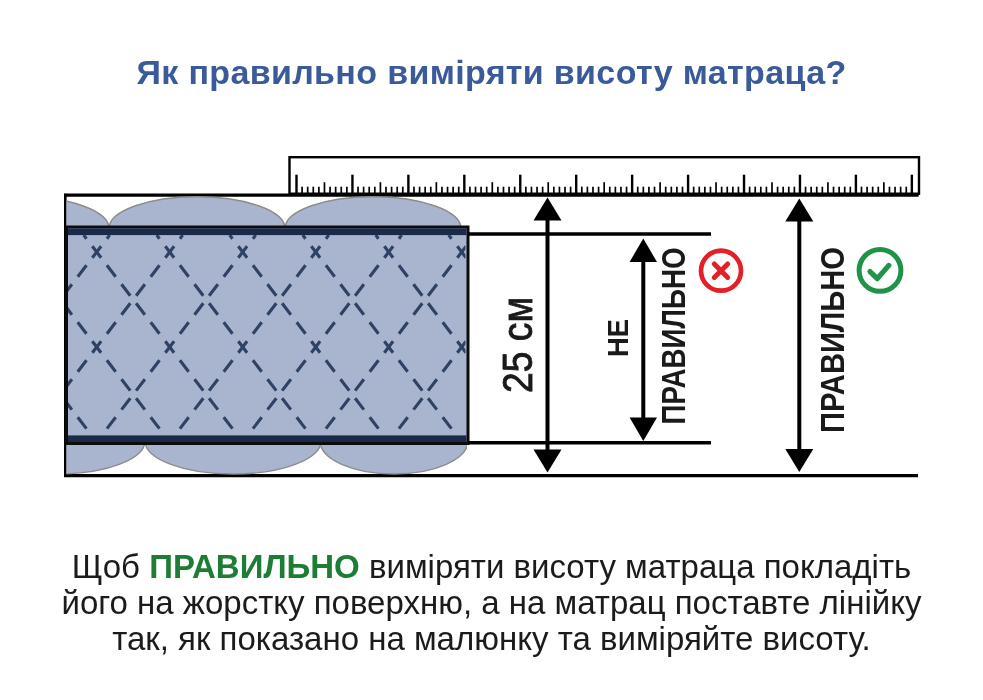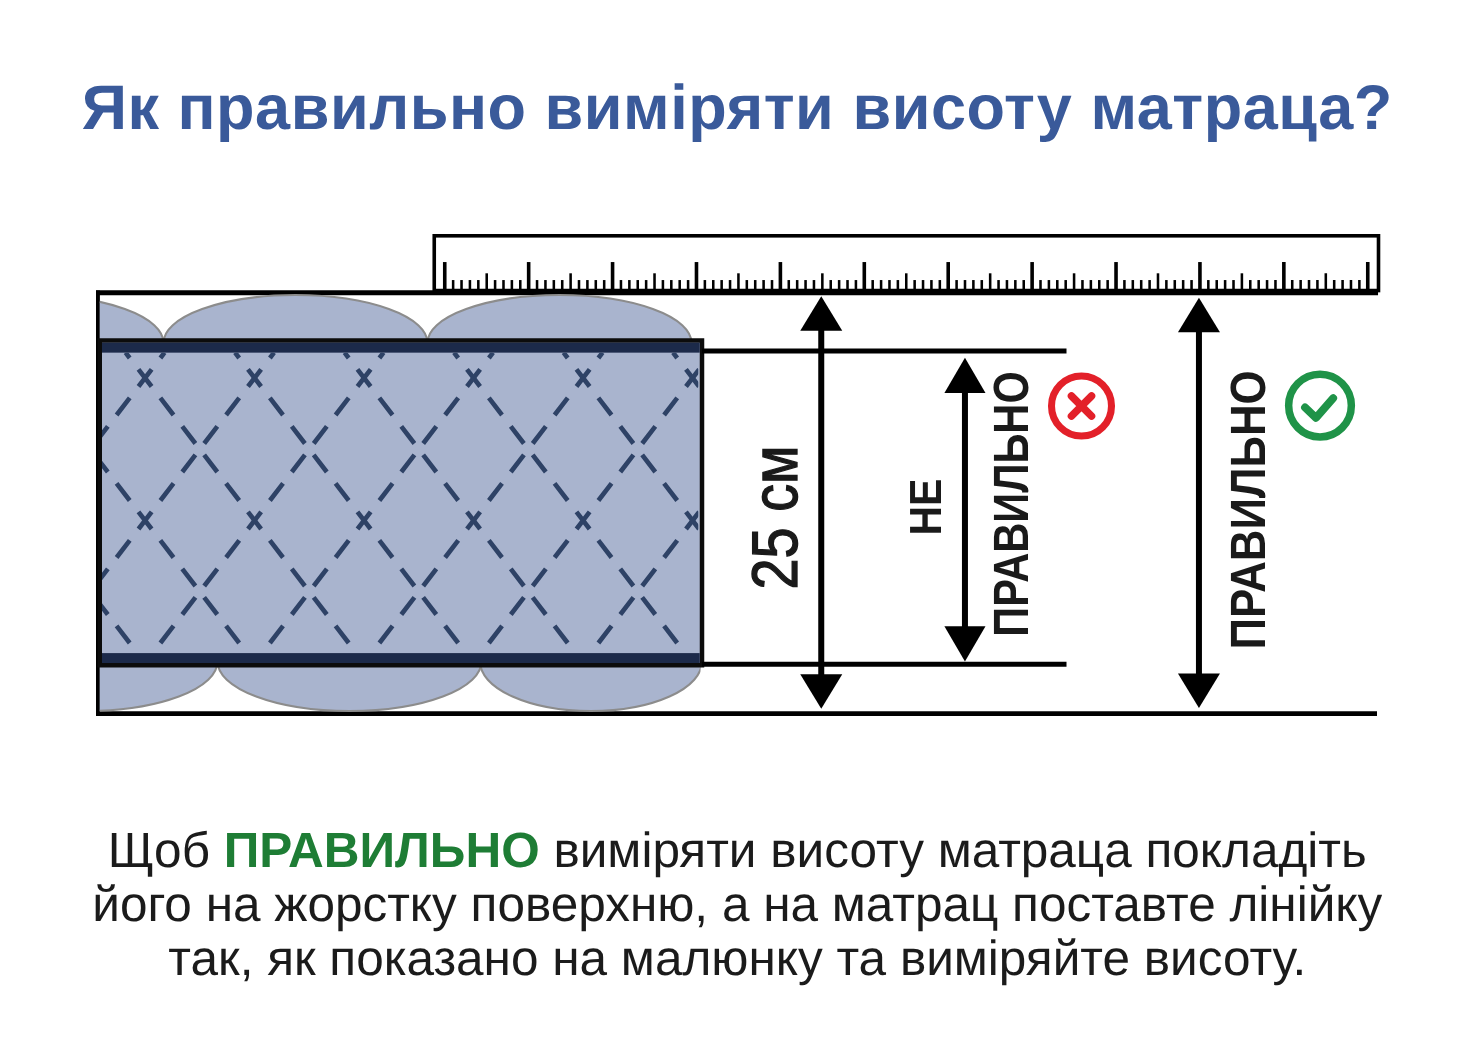--- a/index.html
+++ b/index.html
@@ -1,19 +1,19 @@
 <!DOCTYPE html>
 <html lang="uk"><head>
 <meta charset="utf-8">
 <style>
   html,body{margin:0;padding:0;background:#ffffff;}
   body{width:983px;height:700px;position:relative;overflow:hidden;
        font-family:"Liberation Sans", sans-serif;}
   .title{position:absolute;left:0;top:48px;width:983px;text-align:center;
-         font-size:42px;line-height:48px;font-weight:bold;color:#3a5a9a;letter-spacing:0.35px;}
+         font-size:34px;line-height:48px;font-weight:bold;color:#3a5a9a;letter-spacing:0.35px;}
   .caption{position:absolute;left:0;top:548.5px;width:983px;text-align:center;
            font-size:33px;line-height:36px;color:#1b1b1b;}
   .caption b{color:#1e7d35;font-weight:bold;}
 </style>
 </head>
 <body>
 
 <div class="title">Як правильно виміряти висоту матраца?</div>
 
 <svg width="983" height="700" viewBox="0 0 983 700" style="position:absolute;left:0;top:0;" xmlns="http://www.w3.org/2000/svg">

